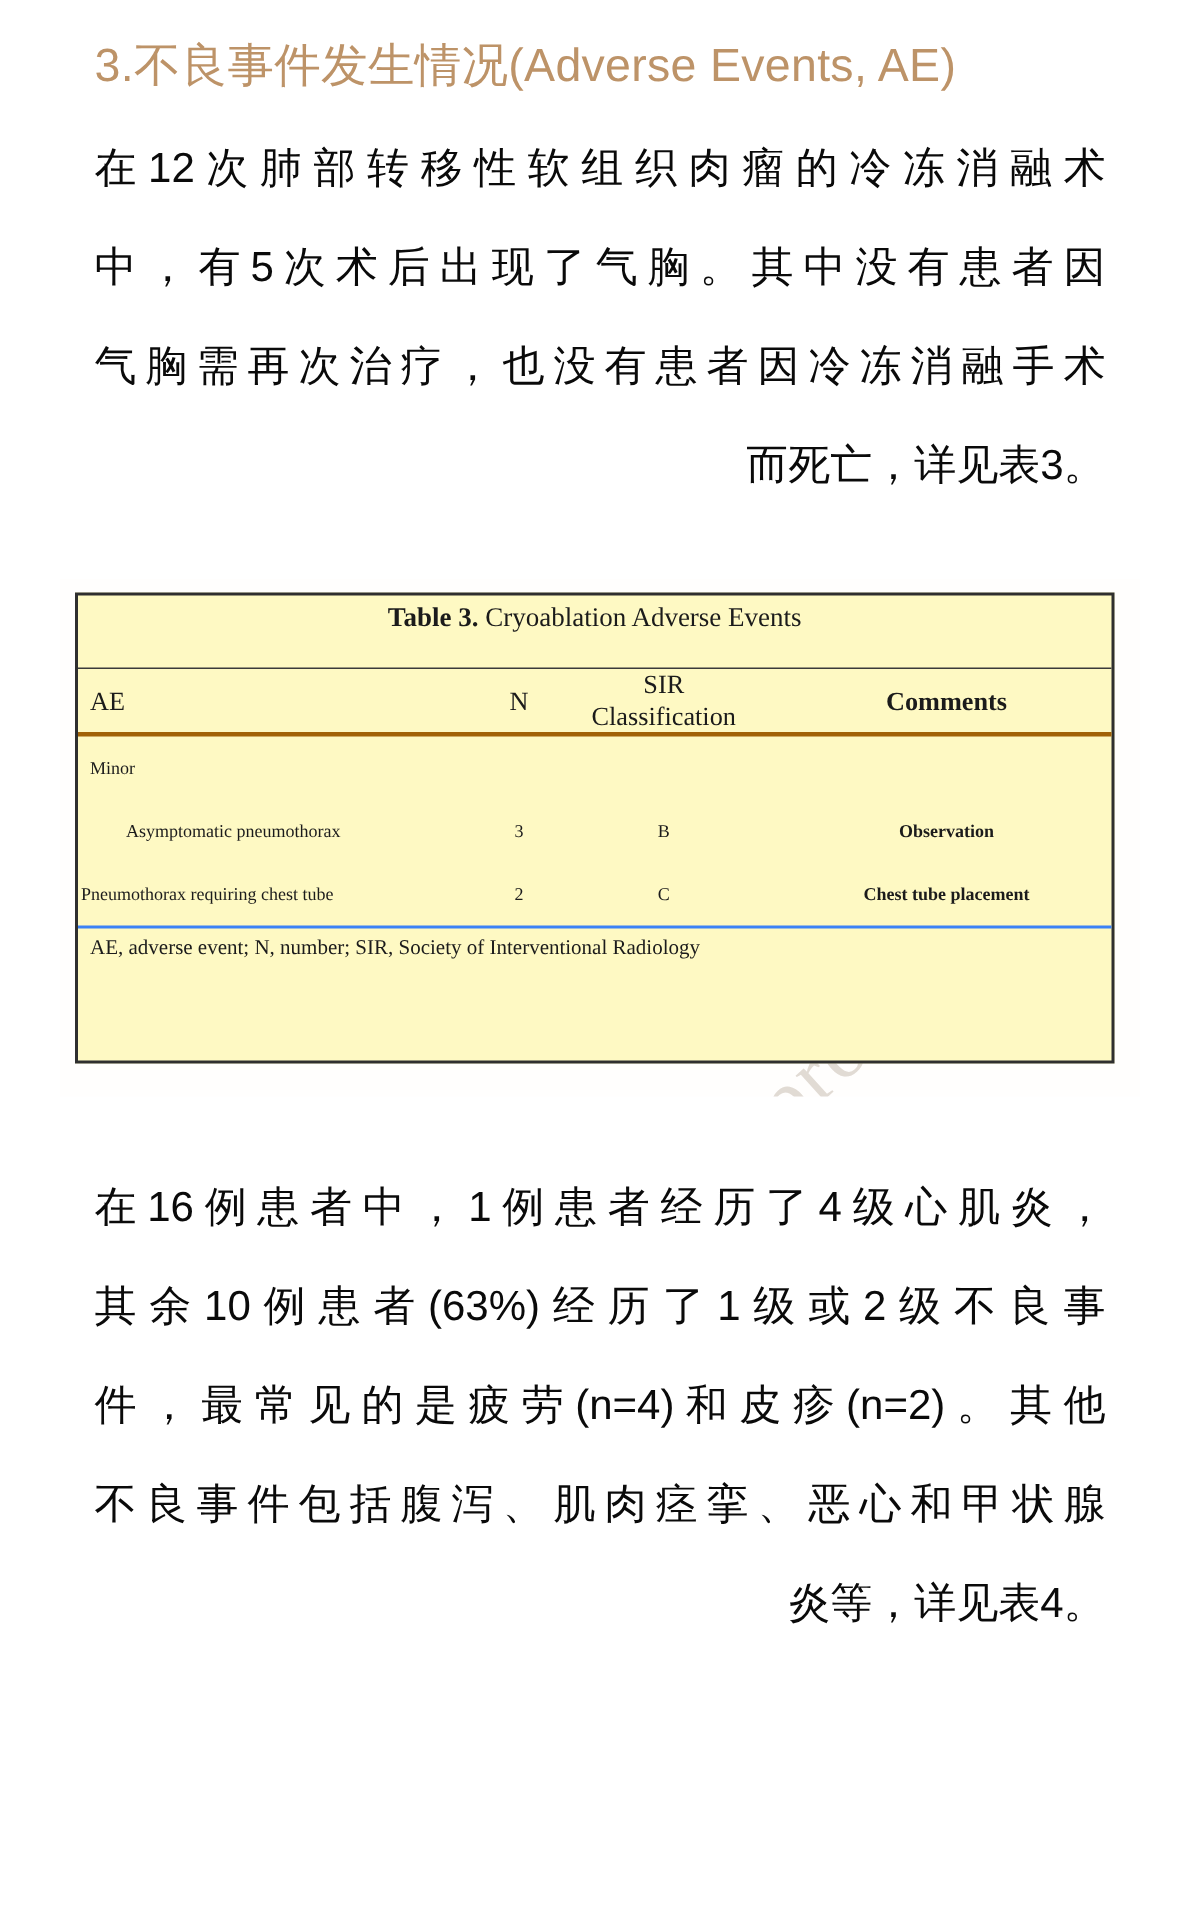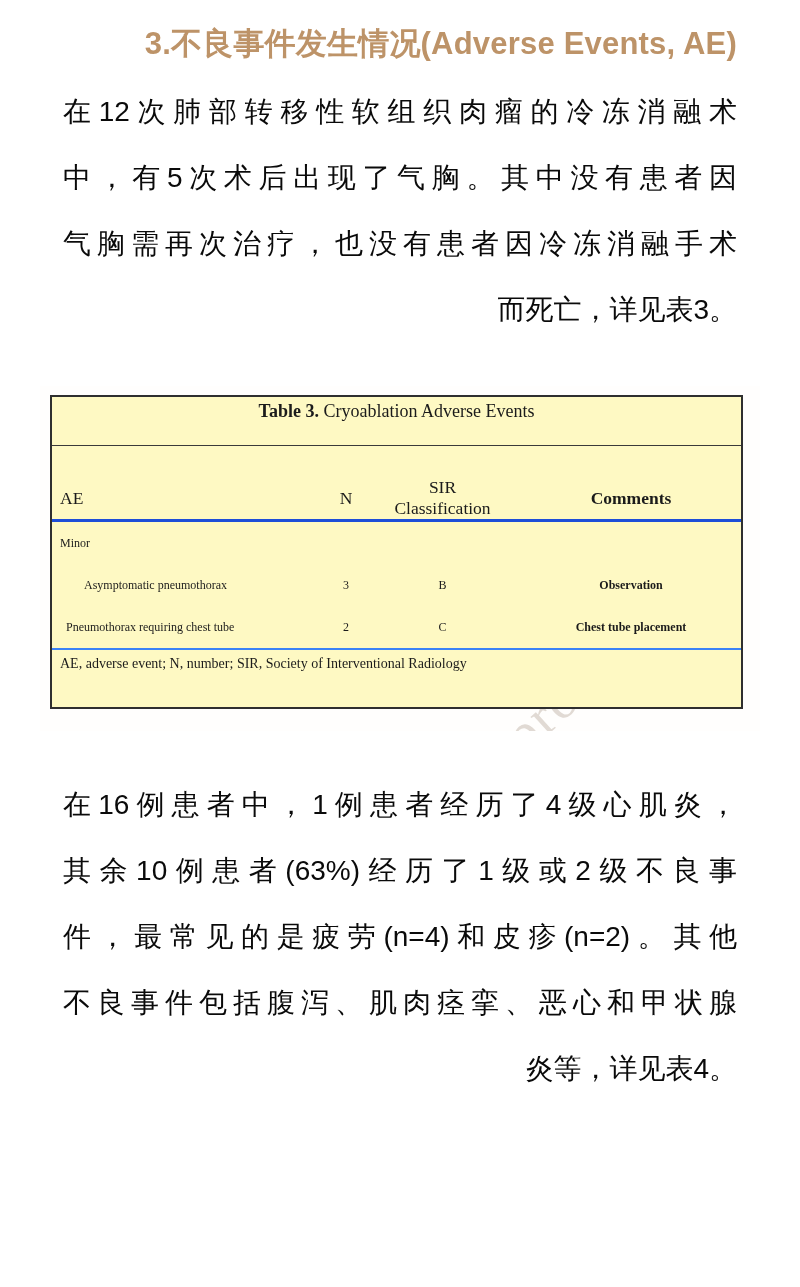--- a/index.html
+++ b/index.html
@@ -5,22 +5,22 @@
   html,body{margin:0;padding:0;}
   body{
     width:800px;height:1287px;background:#ffffff;overflow:hidden;
     font-family:"Liberation Sans","DejaVu Sans",sans-serif;
     -webkit-font-smoothing:antialiased;
   }
   .page{width:800px;height:1287px;position:relative;box-sizing:border-box;padding:22px 63px 0;}
 
   
   .heading{
-    font-size:31px;font-weight:700;line-height:44px;margin:0;
-    color:var(--color-heading,#bd9368);letter-spacing:0.2px;text-align:right;
+    font-size:31px;font-weight:400;line-height:44px;margin:0;
+    color:var(--color-heading,#bd9368);letter-spacing:0.2px;
   }
 
   
   .para{font-size:28px;line-height:66px;color:var(--color-text,#0a0a0a);}
   .para-1{margin-top:13px;}
   .para-2{margin-top:41px;}
   .jline{text-align:justify;text-align-last:justify;}
   .lline{text-align:right;}
 
   
@@ -42,28 +42,27 @@
     box-sizing:border-box;border:2px solid var(--color-table-border,#2f2f2f);
     background:#fef9c3;display:flex;flex-direction:column;
   }
   .t-title{
     height:49px;box-sizing:border-box;border-bottom:1.5px solid #3a3a3a;
     text-align:center;font-size:18px;padding-top:4px;
   }
   .t-title b{font-weight:700;}
   .tcols{display:grid;grid-template-columns:250px 88px 105px 1fr;align-items:center;}
   .t-header{
-    height:45px;box-sizing:border-box;border-bottom:3px solid #1d4ed8;
+    height:45px;box-sizing:border-box;border-bottom:3px solid #a16207;
     font-size:17.5px;
-    margin-top:31px;
   }
   .t-row{height:42px;font-size:12px;}
   .c-ae{padding-left:8px;}
   .c-ae.ind-deep{padding-left:32px;}
-  .c-ae.ind-one{padding-left:14px;}
+  .c-ae.ind-one{padding-left:2px;}
   .c-n,.c-sir{text-align:center;}
   .c-com{text-align:center;padding-left:26px;font-weight:bold;}
   .t-footnote{
     flex:1;border-top:2px solid #3b82f6;font-size:14px;
     padding:6px 10px 0 8px;
   }
   .watermark{
     position:absolute;left:239px;top:525px;
     transform:rotate(-42deg);transform-origin:0 0;
     font-size:54px;letter-spacing:2px;white-space:nowrap;

